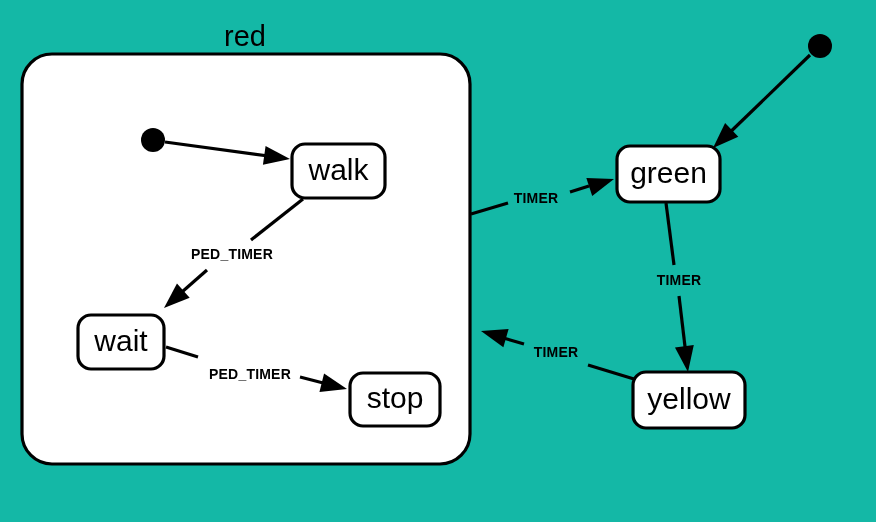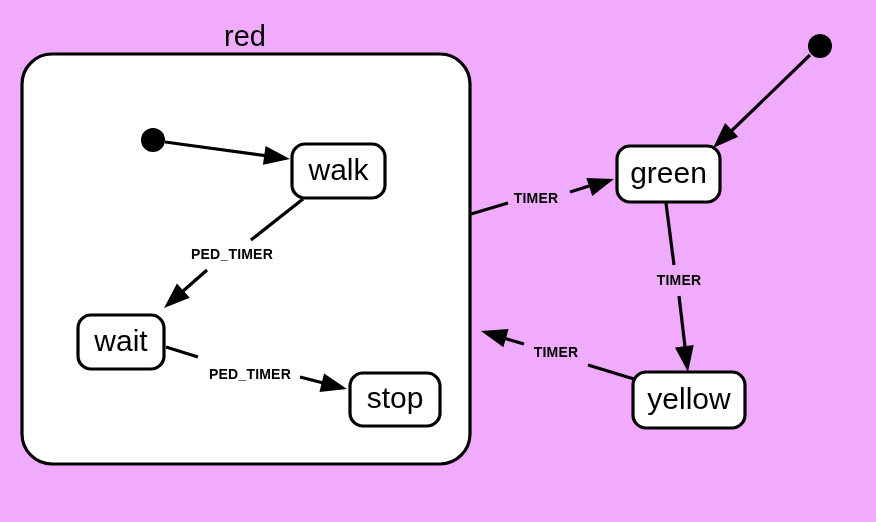--- a/index.html
+++ b/index.html
@@ -8,21 +8,21 @@
     padding: 0;
     background: #ffffff;
   }
   body {
     font-family: "Liberation Sans", sans-serif;
   }
   #diagram-canvas {
     position: relative;
     width: 876px;
     height: 522px;
-    background: #f0abfc;
+    background: #14b8a6;
     overflow: hidden;
   }
   #diagram-svg {
     position: absolute;
     top: 0;
     left: 0;
     width: 876px;
     height: 522px;
   }
   .state-box-shape {

